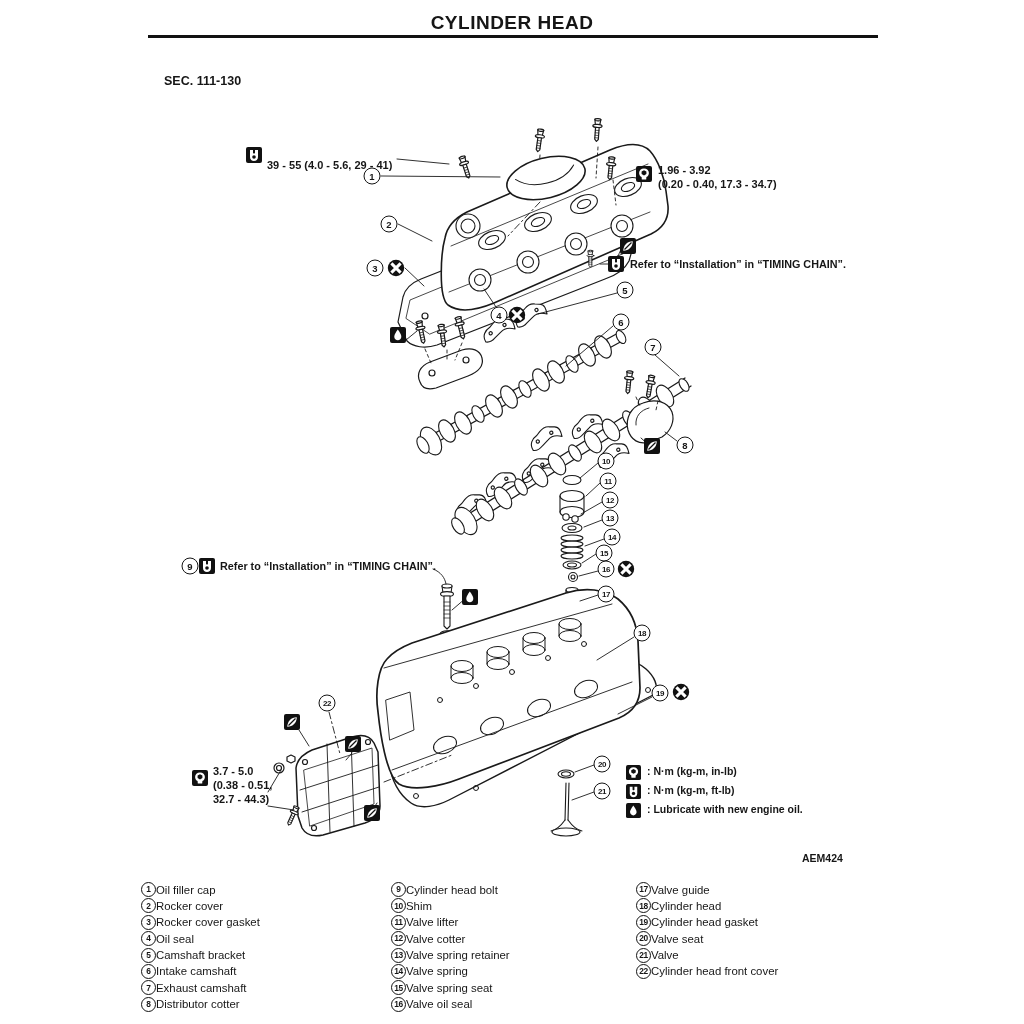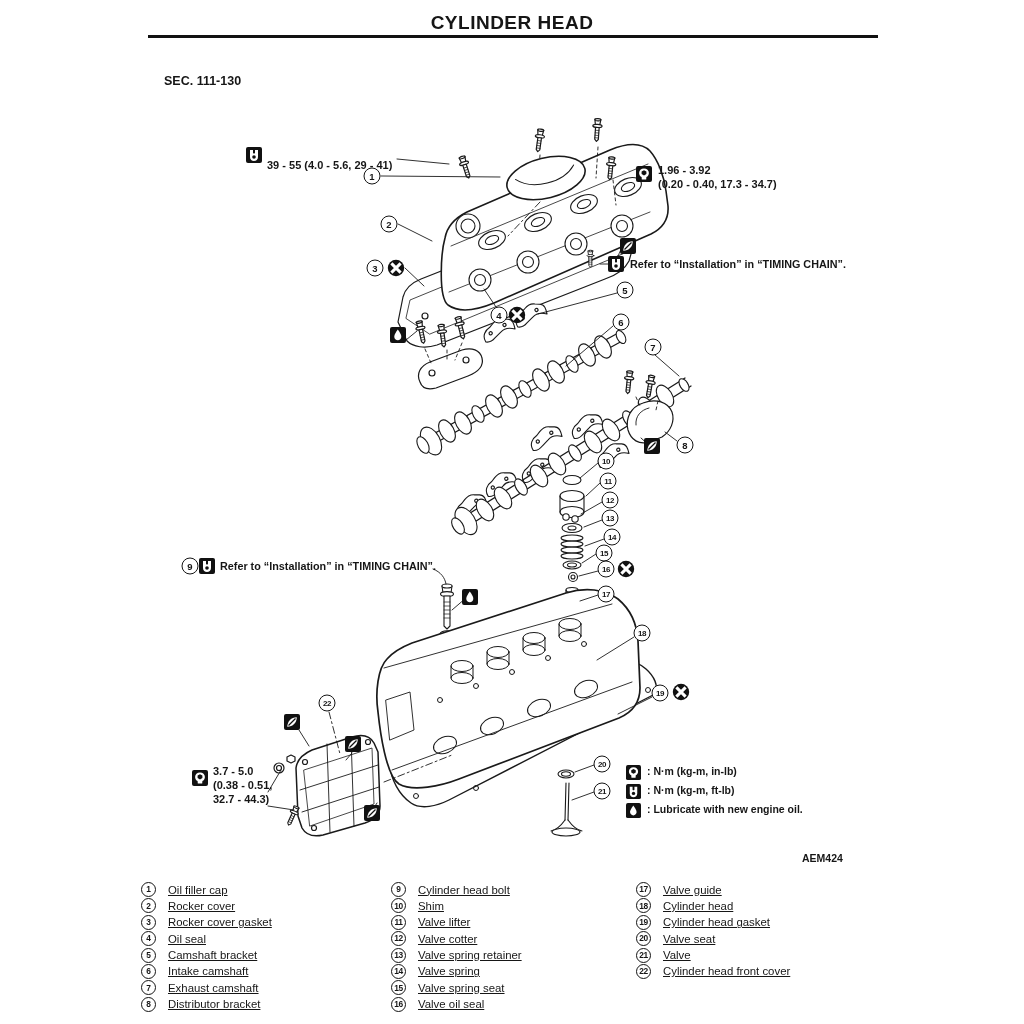--- a/index.html
+++ b/index.html
@@ -26,21 +26,21 @@
   .lrow{display:flex;gap:6px;margin-bottom:4px;align-items:flex-start;}
   .lrow svg{flex:0 0 15px;width:15px;height:15px;margin-top:0;}
   .ltext{font-size:10.5px;font-weight:bold;line-height:12px;white-space:pre-line;}
   .aem{position:absolute;left:802px;top:852px;font-size:10.5px;font-weight:bold;}
   
   .parts-col{position:absolute;top:883px;}
   .prow{display:flex;align-items:center;margin-bottom:3.4px;height:13px;}
   .pc{flex:0 0 13px;width:13px;height:13px;border:1.2px solid #141414;border-radius:50%;
       display:flex;align-items:center;justify-content:center;font-size:8.4px;font-weight:bold;
       line-height:1;letter-spacing:-.4px;}
-  .pl{margin-left:12px;font-size:11.4px;text-decoration:underline;}
+  .pl{margin-left:0;font-size:11.4px;}
   .art{position:absolute;left:0;top:0;}
 </style>
 </head>
 <body>
 
 <div class="page">
 
   <div class="title">CYLINDER HEAD</div>
   <div class="rule"></div>
   <div class="sec">SEC. 111-130</div>
@@ -604,21 +604,21 @@
         <span class="pl">Intake camshaft</span>
       </div>
 
       <div class="prow">
         <span class="pc">7</span>
         <span class="pl">Exhaust camshaft</span>
       </div>
 
       <div class="prow">
         <span class="pc">8</span>
-        <span class="pl">Distributor bracket</span>
+        <span class="pl">Distributor cotter</span>
       </div>
     </div>
   <div class="parts-col" style="left:391px">
 
       <div class="prow">
         <span class="pc">9</span>
         <span class="pl">Cylinder head bolt</span>
       </div>
 
       <div class="prow">

